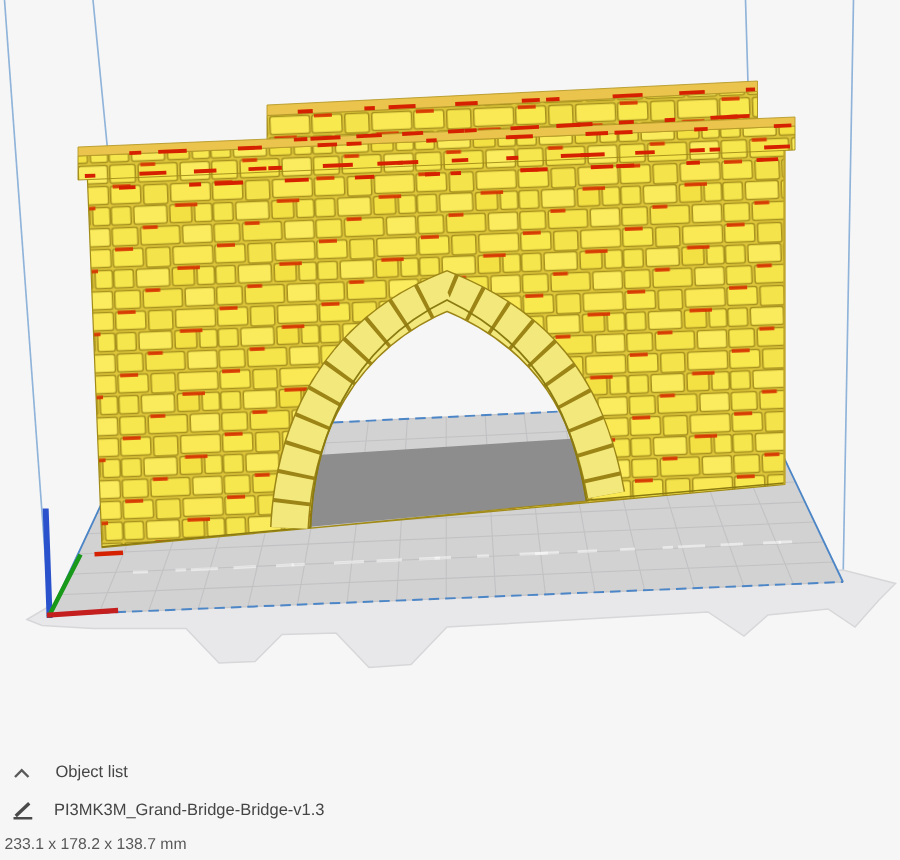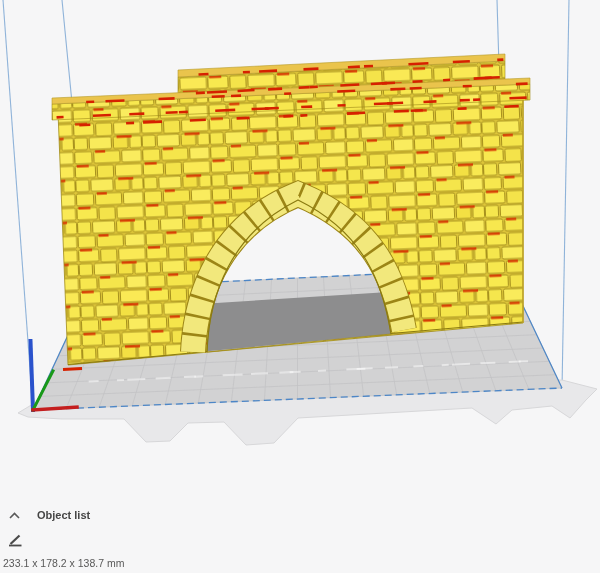--- a/index.html
+++ b/index.html
@@ -4,21 +4,21 @@
 <style>
   html,body{margin:0;padding:0;}
   body{
     width:600px;height:573px;overflow:hidden;position:relative;
     background:#f6f6f7;
     font-family:"Liberation Sans",sans-serif;
   }
   .viewport{position:absolute;inset:0;}
   svg#scene{position:absolute;left:0;top:0;}
   .objectlist{position:absolute;left:0;top:505px;width:320px;color:#484848;}
-  .ol-header{position:absolute;left:8px;top:4px;display:flex;align-items:center;gap:16px;cursor:pointer;font-weight:bold;}
+  .ol-header{position:absolute;left:8px;top:4px;display:flex;align-items:center;gap:16px;cursor:pointer;}
   .ol-header span{font-size:11px;color:#454545;}
   .ol-item{position:absolute;left:8px;top:28px;display:flex;align-items:center;gap:13px;cursor:pointer;}
   .ol-item span{font-size:11px;color:#454545;}
   .ol-dims{position:absolute;left:3px;top:52px;font-size:10.5px;color:#585858;}
   .icn{flex:0 0 auto;display:block;}
 </style>
 </head>
 <body>
 
 <div class="viewport">
@@ -225,16 +225,17 @@
     <svg class="icn" width="13" height="9" viewBox="0 0 13 9">
       <polyline points="2,7 6.5,2.5 11,7" fill="none" stroke="#5a5a5a" stroke-width="1.6"></polyline>
     </svg>
     <span>Object list</span>
   </div>
   <div class="ol-item">
     <svg class="icn" width="15" height="14" viewBox="0 0 15 14">
       <line x1="1" y1="12.5" x2="13.5" y2="12.5" stroke="#4a4a4a" stroke-width="1.8"></line>
       <line x1="2.5" y1="11" x2="11.5" y2="2.5" stroke="#4a4a4a" stroke-width="2.2"></line>
     </svg>
+    <span>PI3MK3M_Grand-Bridge-Bridge-v1.3</span>
   </div>
   <div class="ol-dims">233.1 x 178.2 x 138.7 mm</div>
 </div>
 
 </div>
 </body></html>

